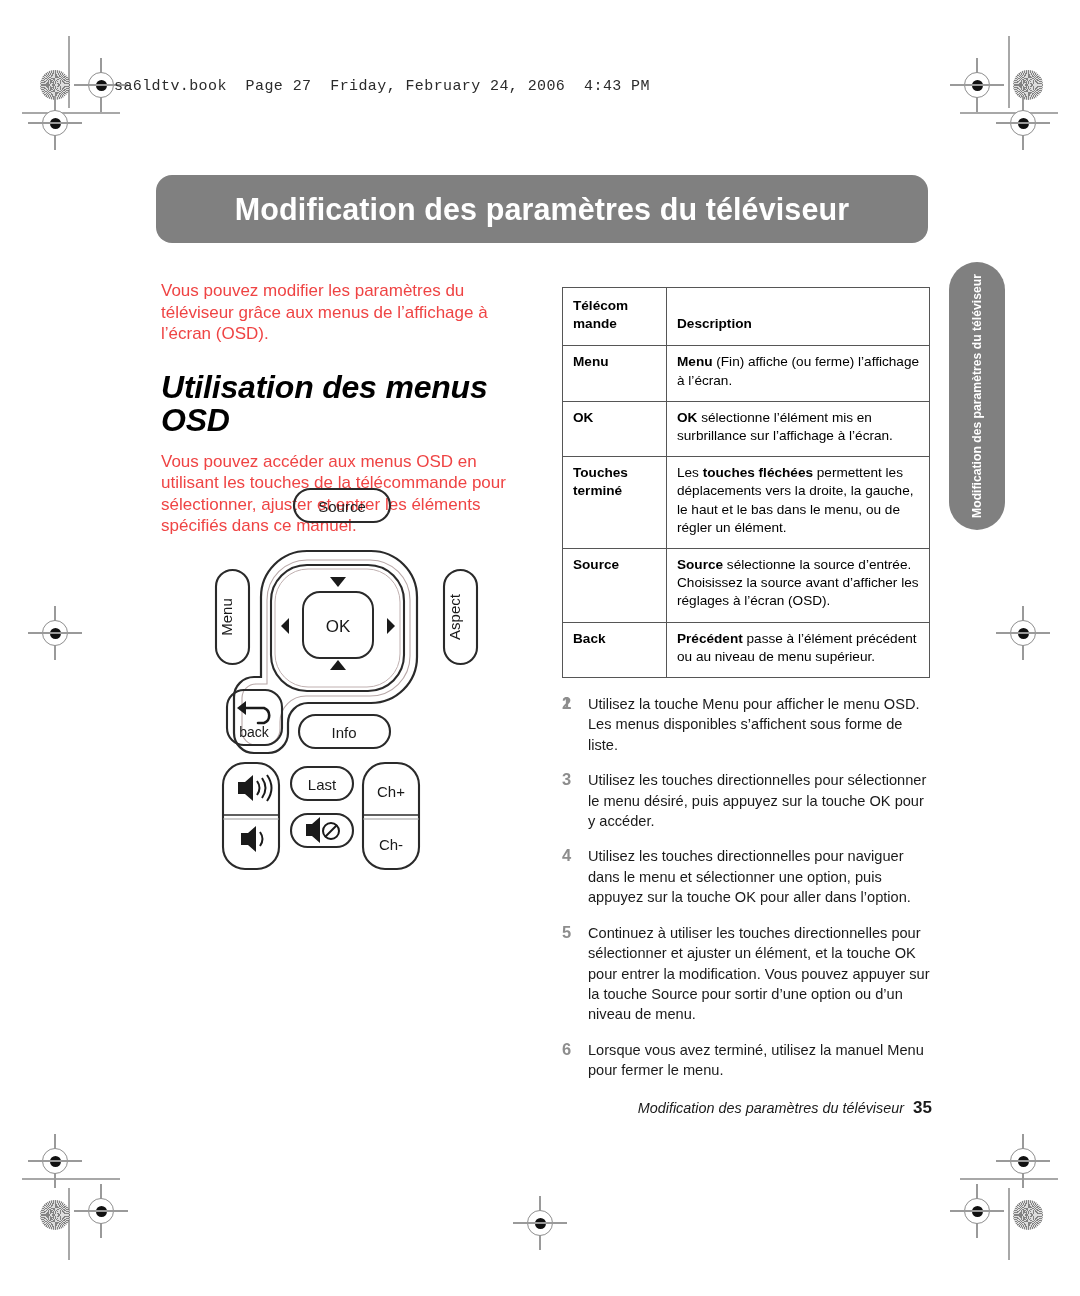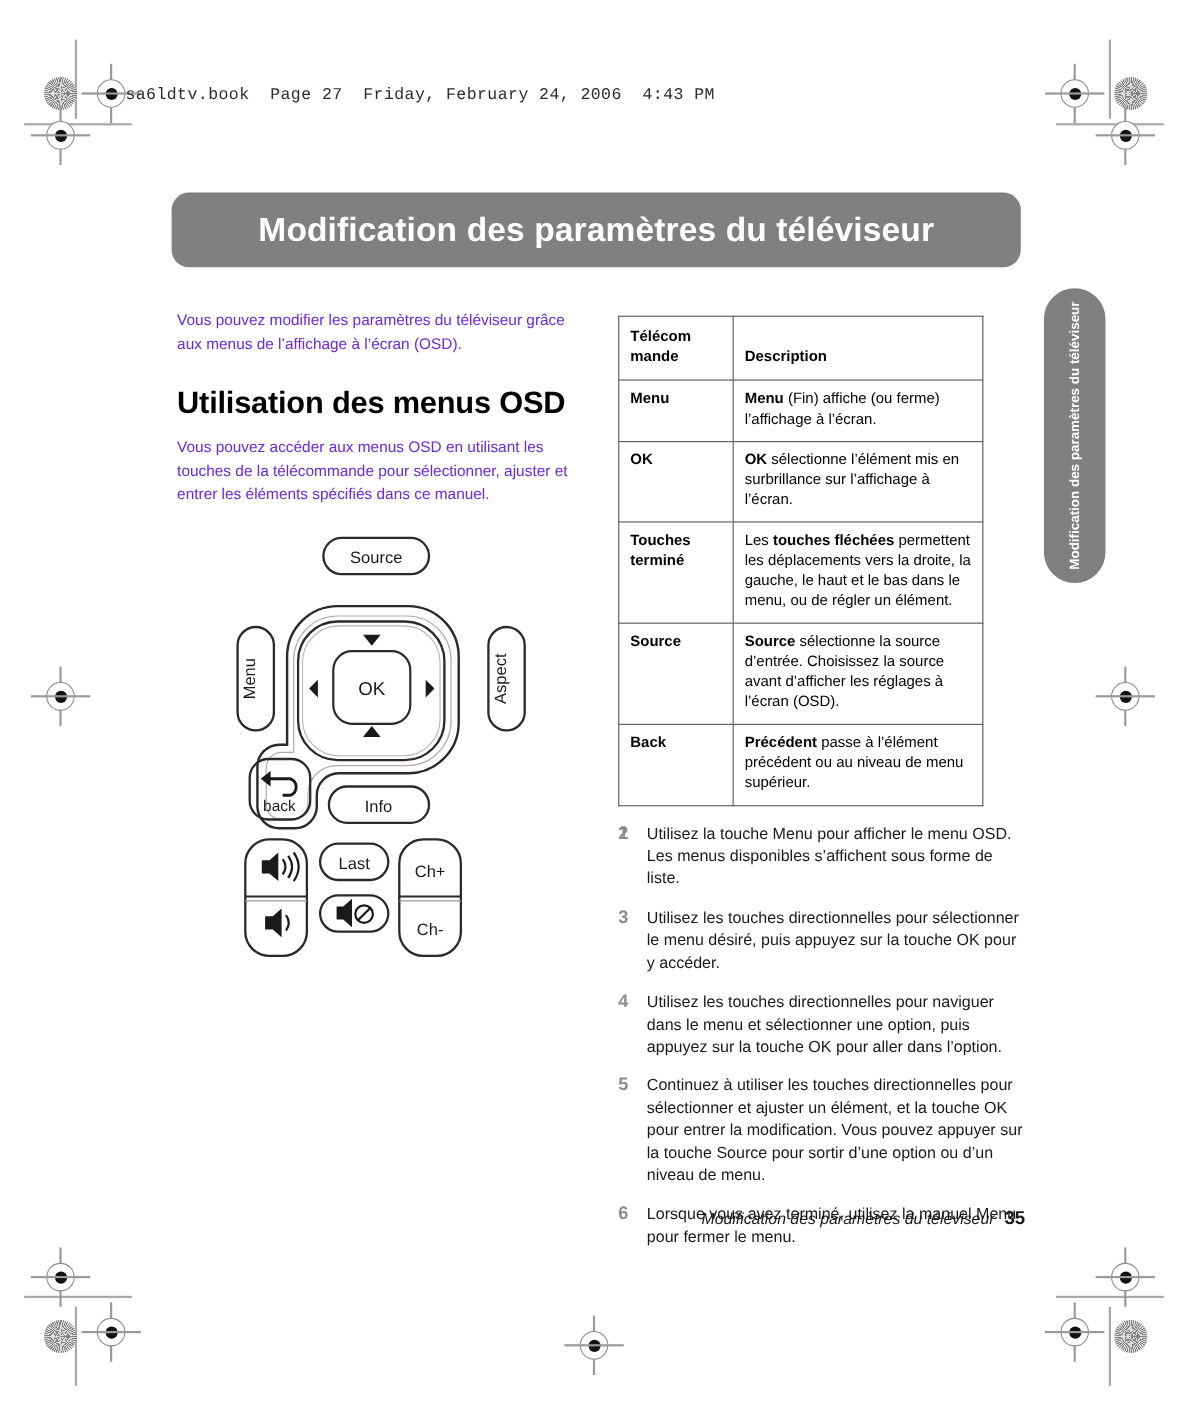--- a/index.html
+++ b/index.html
@@ -100,42 +100,43 @@
     text-align: center;
     color: #ffffff;
     font-size: 12.2px;
     font-weight: bold;
     line-height: 15px;
   }
 
   
   .left-col { position: absolute; left: 161px; top: 280px; width: 372px; }
   .body-text {
-    font-size: 14px;
+    font-size: 17px;
     line-height: 21.5px;
-    color: #6d28d9;
+    color: #ef4444;
   }
   .h2 {
-    font-size: 28px;
+    font-size: 32px;
     font-weight: bold;
     line-height: 33px;
     margin: 26px 0 14px 0;
     letter-spacing: -0.2px;
+    font-style: italic;
   }
 
   
   .remote { position: absolute; left: 196px; top: 482px; width: 300px; height: 400px; }
   .remote svg { display: block; }
 
   
   .right-col { position: absolute; left: 562px; top: 287px; width: 370px; }
 
   table.cmd-table {
     border-collapse: collapse;
-    width: 332px;
+    width: 368px;
     table-layout: fixed;
   }
   table.cmd-table td, table.cmd-table th {
     border: 1px solid #565656;
     vertical-align: top;
     padding: 7px 8px 11px 10px;
     font-size: 13.6px;
     line-height: 18.2px;
     text-align: left;
   }

